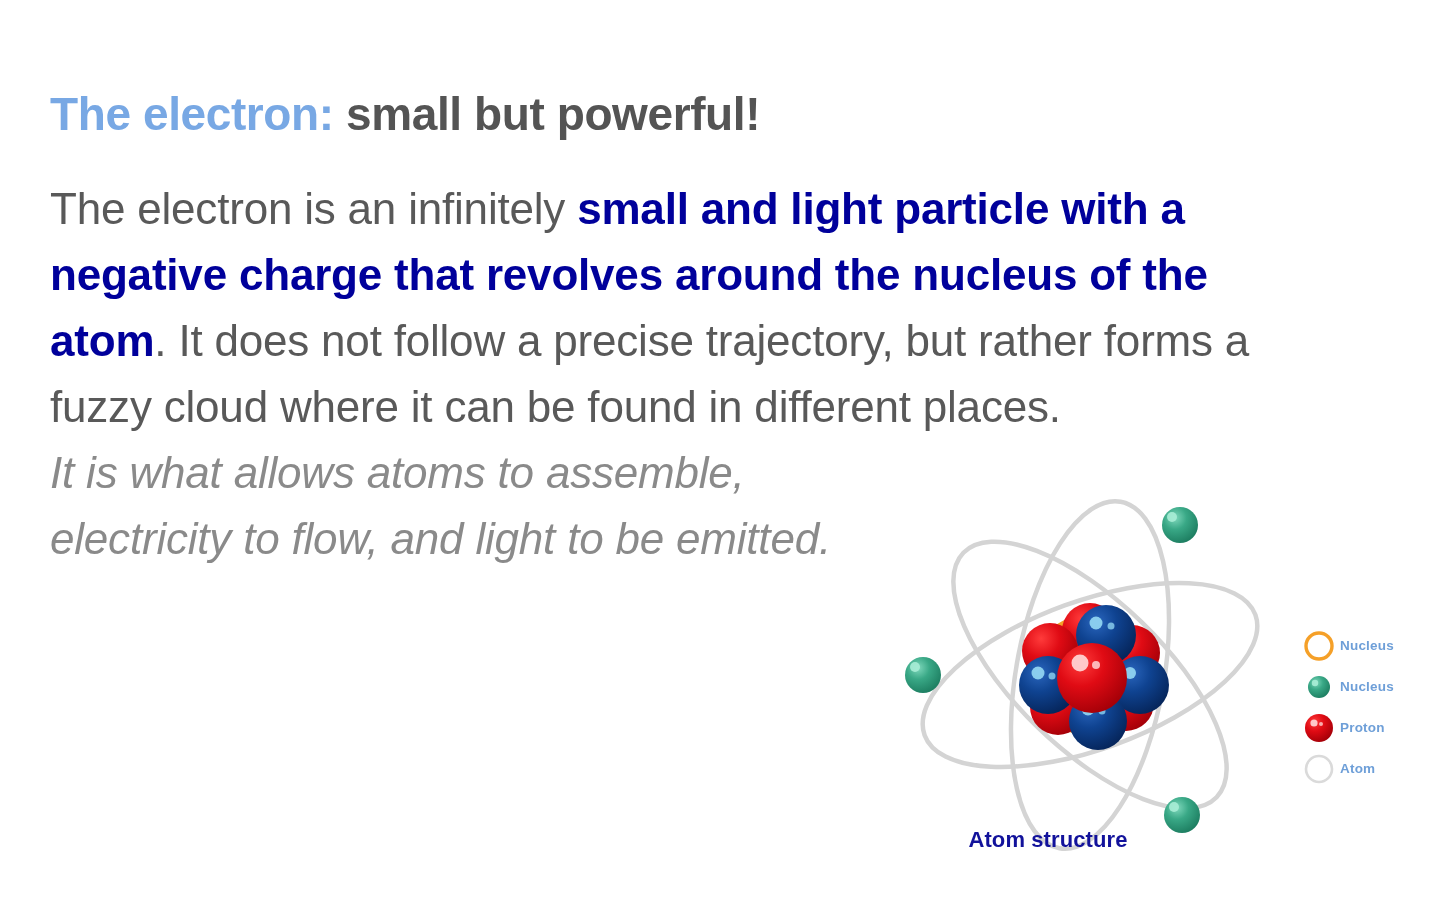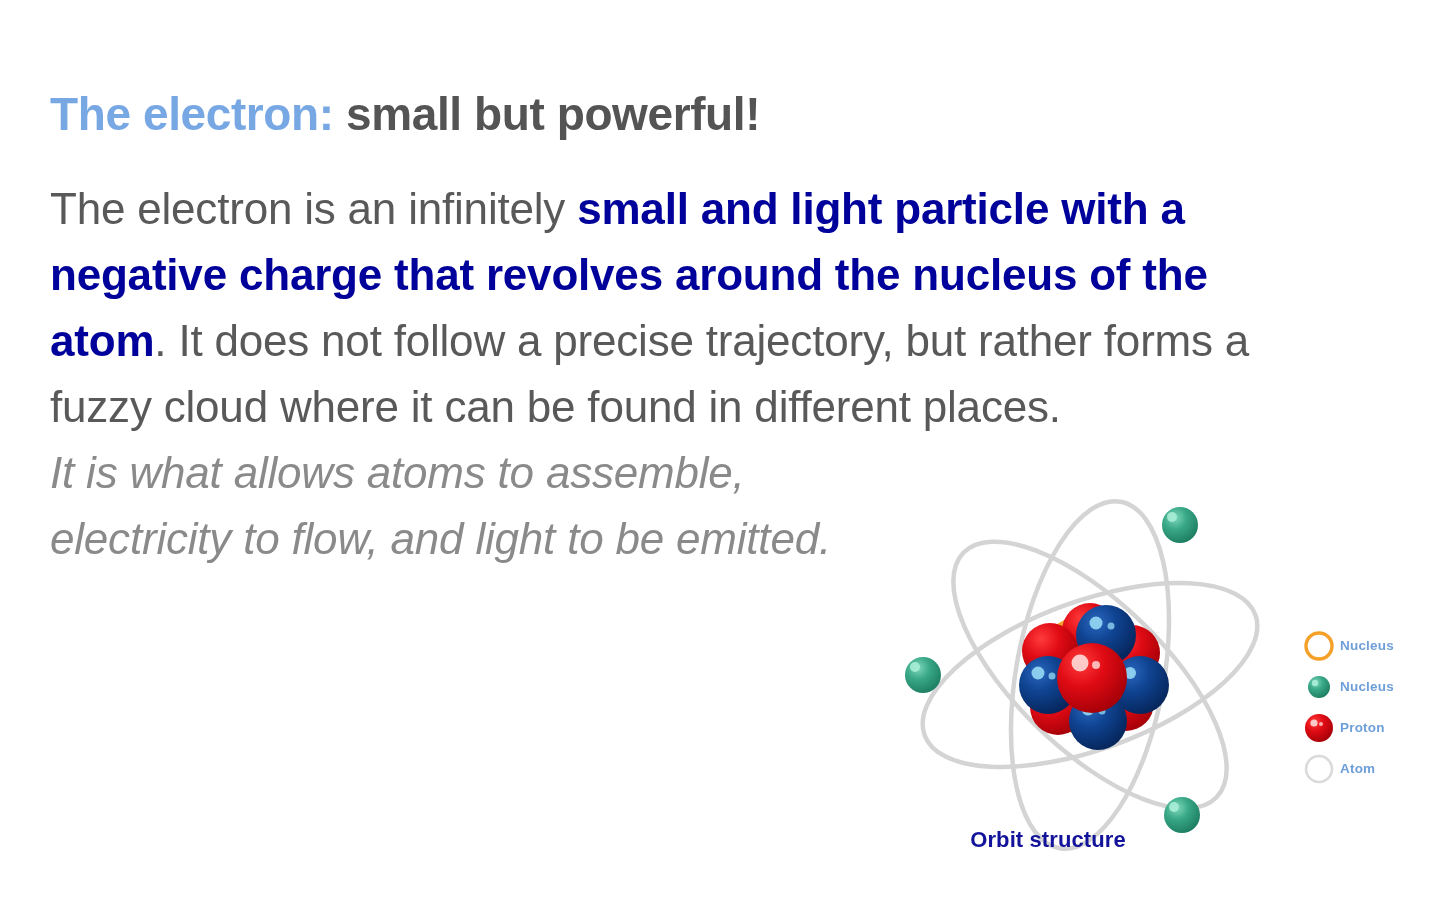--- a/index.html
+++ b/index.html
@@ -200,21 +200,21 @@
           <circle cx="45" cy="180" r="18" fill="url(#gElectron)"></circle>
           <circle cx="37" cy="172" r="5" fill="#A9EDD6" opacity="0.9"></circle>
         </g>
         <g>
           <circle cx="304" cy="320" r="18" fill="url(#gElectron)"></circle>
           <circle cx="296" cy="312" r="5" fill="#A9EDD6" opacity="0.9"></circle>
         </g>
       </g>
     </svg>
 
-    <div class="atom-caption">Orbit structure</div>
+    <div class="atom-caption">Atom structure</div>
   </div>
 
   <div class="legend">
 
     <div class="legend-row">
       <span class="legend-marker">
         <svg width="32" height="32" viewBox="0 0 32 32">
           <circle cx="16" cy="16" r="13" fill="none" stroke="#F5A028" stroke-width="3.4"></circle>
         </svg>
       </span>

